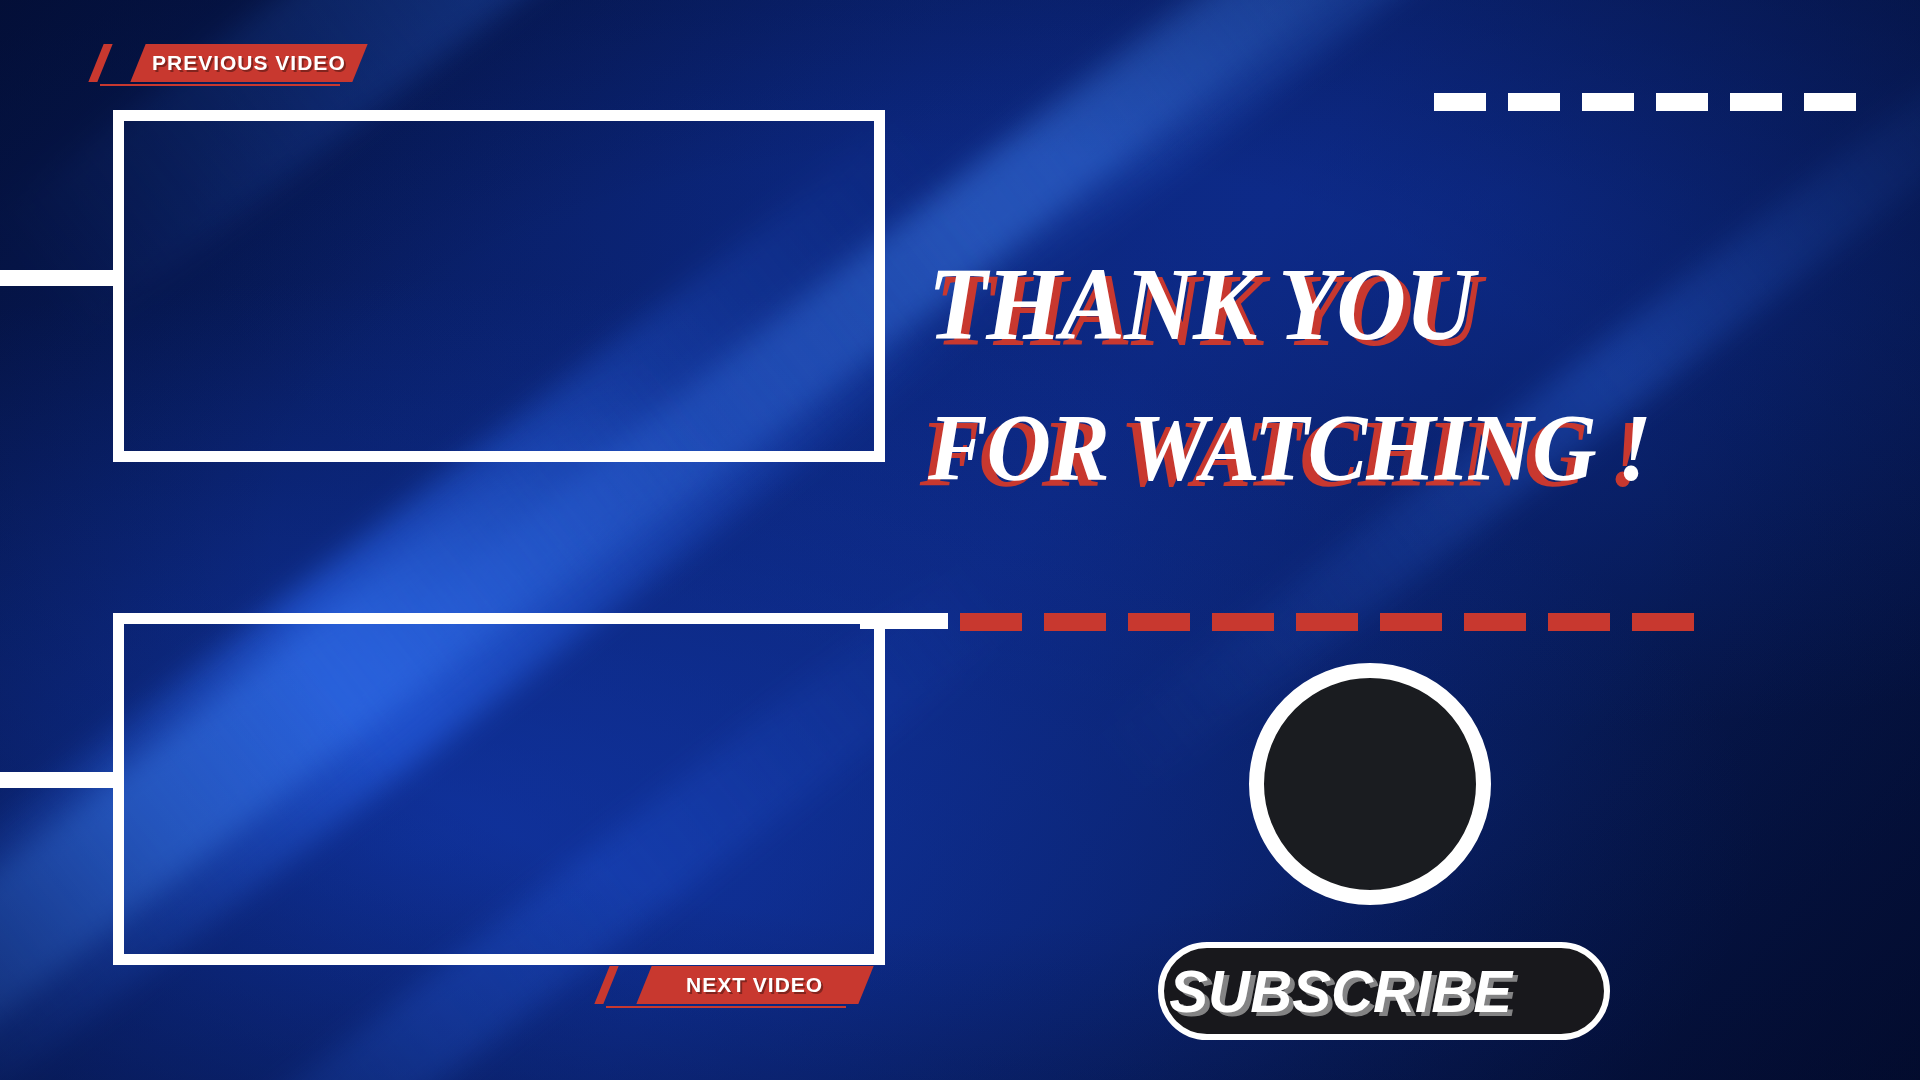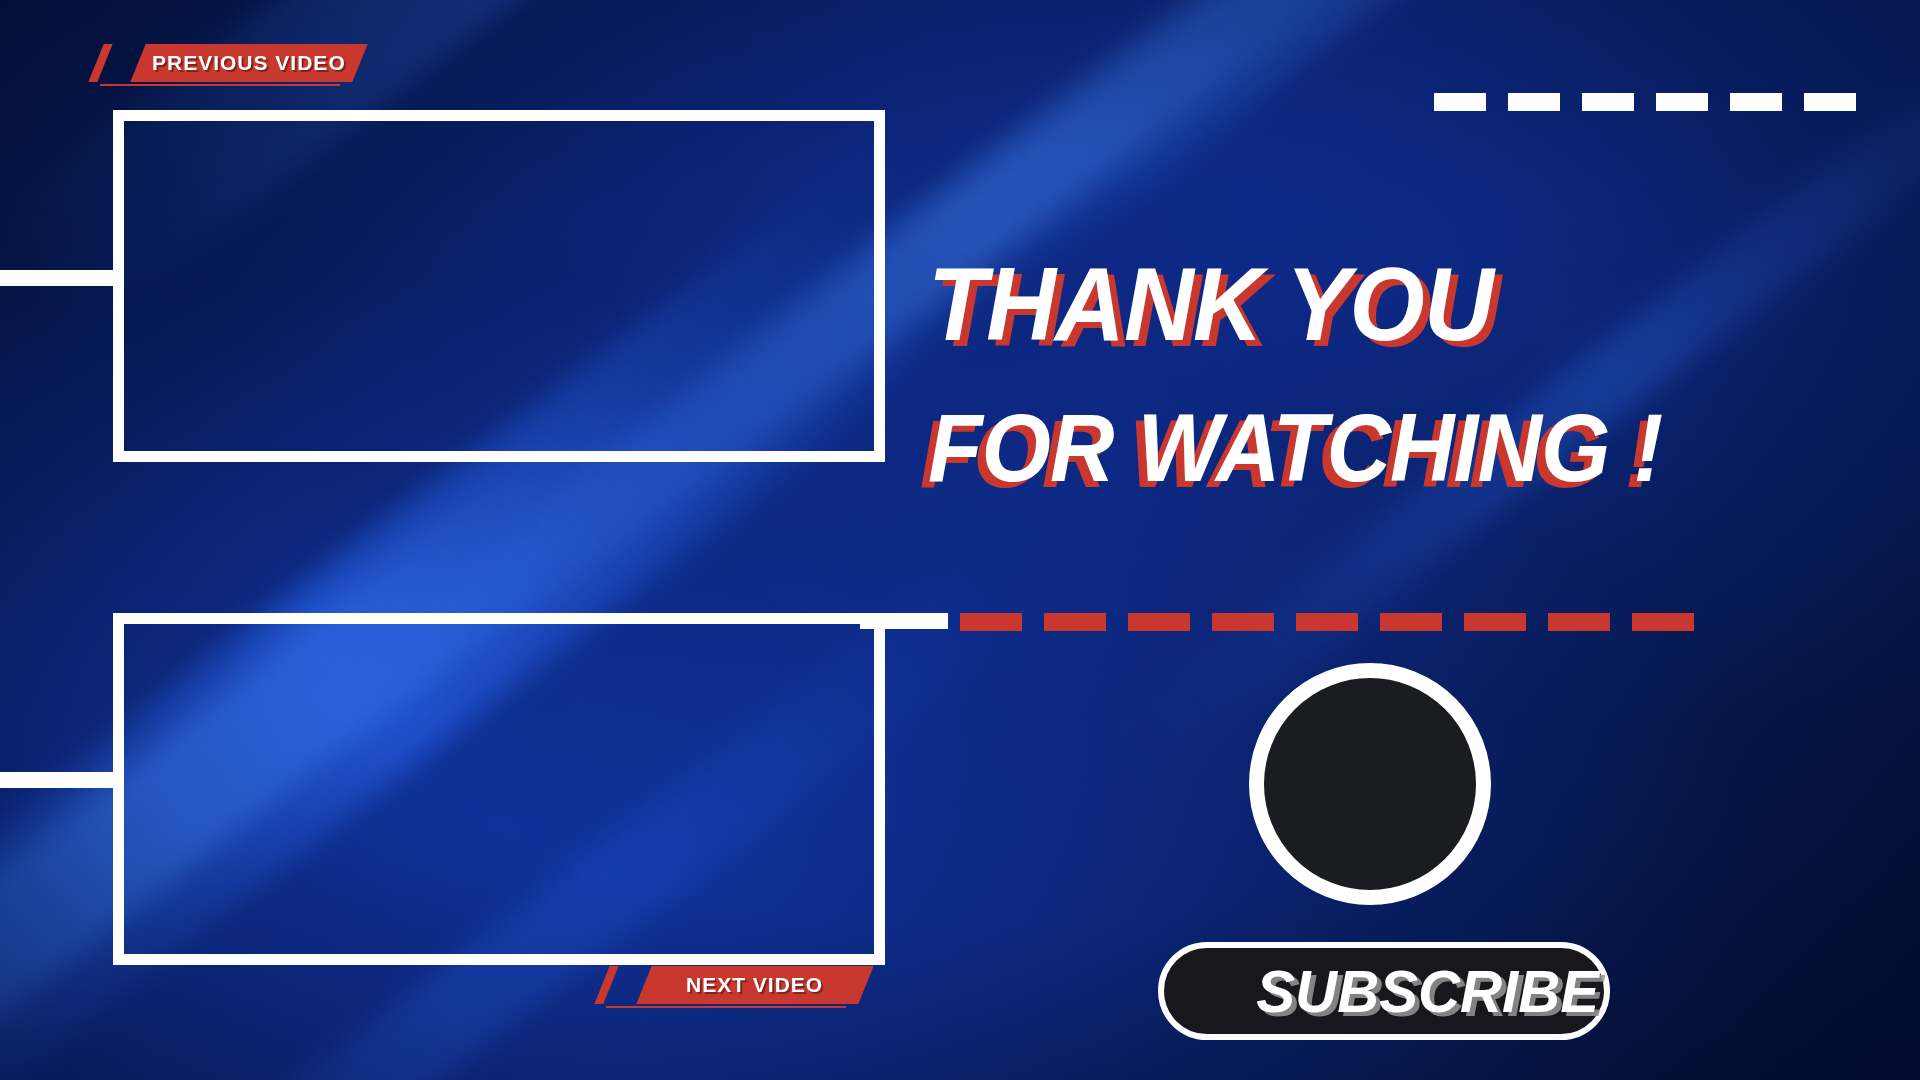--- a/index.html
+++ b/index.html
@@ -111,20 +111,21 @@
   #dash-white { left:1434px; top:93px; }
   #dash-white .dash { width:52px; background:#FFFFFF; }
   #dash-red { left:960px; top:613px; }
   #dash-red .dash { width:62px; background:#C8382F; }
 
   
   #title-block {
     position:absolute;
     left:928px; top:252px;
     width:900px;
+    font-family:Liberation Serif, serif;
   }
   .title-line {
     font-weight:bold;
     font-style:italic;
     color:#FFFFFF;
     line-height:1.0;
     letter-spacing:-1px;
     white-space:nowrap;
     font-stretch:condensed;
     transform:scaleX(0.93);
@@ -149,21 +150,21 @@
     background:#1A1C20;
     border:15px solid #FFFFFF;
   }
   #subscribe-btn {
     position:absolute;
     left:1158px; top:942px;
     width:452px; height:98px;
     border-radius:49px;
     background:#18181C;
     border:6px solid #FFFFFF;
-    display:flex; align-items:center; justify-content:flex-end;
+    display:flex; align-items:center; justify-content:flex-start;
     cursor:pointer;
   }
   #subscribe-label {
     font-size:60px;
     font-weight:bold;
     font-style:italic;
     color:#FFFFFF;
     letter-spacing:0px;
     text-shadow: 5px 4px 0 rgba(150,150,150,0.85);
     transform:scaleX(0.97);

